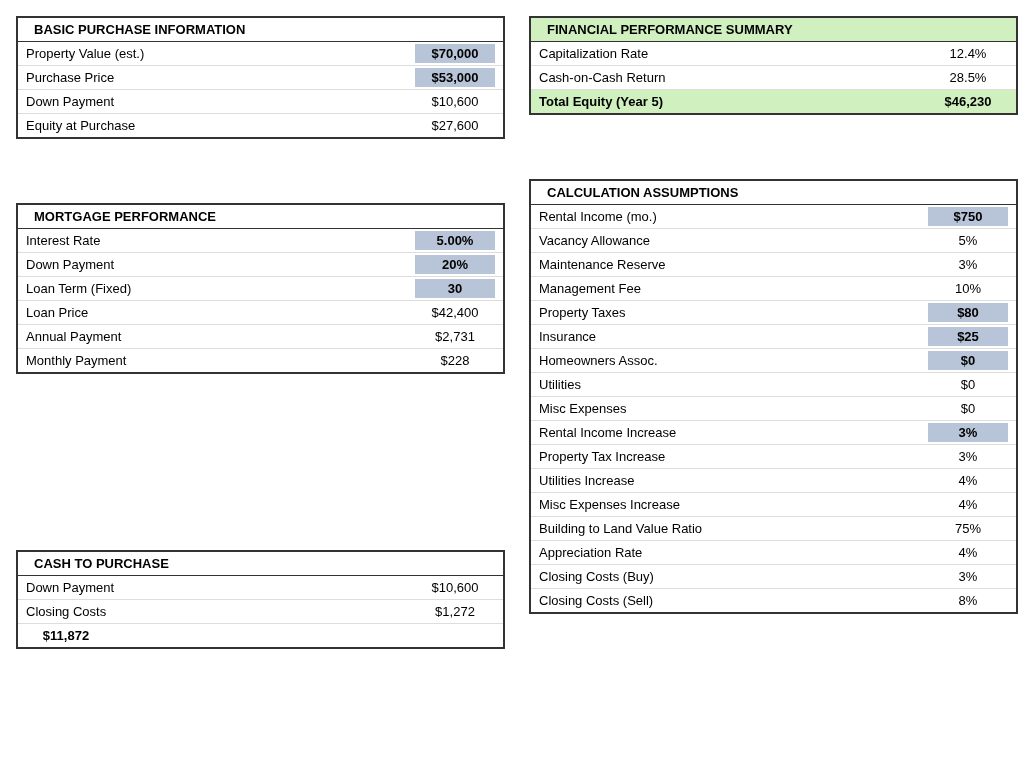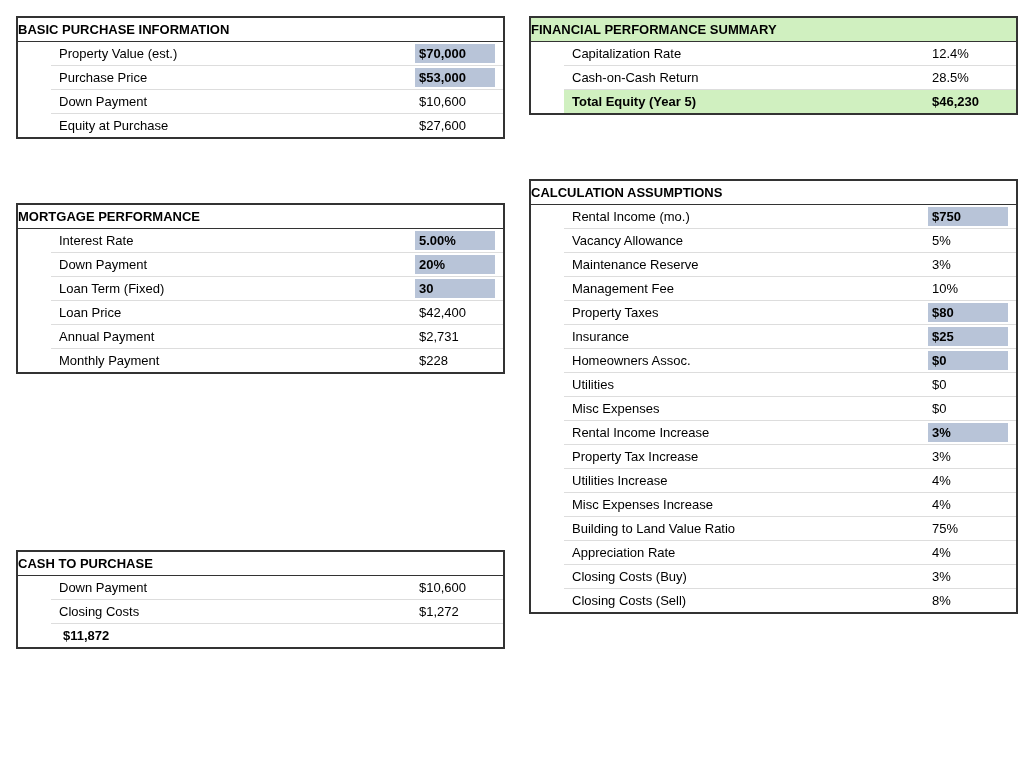--- a/index.html
+++ b/index.html
@@ -14,41 +14,40 @@
     .main-grid {
       display: grid;
       grid-template-columns: 1fr 1fr;
       gap: 16px 24px;
     }
     .panel {
       border: 2px solid #333;
     }
     .panel-header {
       background: #fff;
-      padding: 4px 0;
+      padding: 4px 16px;
       font-weight: bold;
       font-size: 13px;
       border-bottom: 1px solid #333;
     }
     .panel-row {
       display: flex;
       justify-content: space-between;
       align-items: center;
       padding: 2px 8px;
       border-bottom: 1px solid #ddd;
-      margin-left: 33px;
     }
     .panel-row:last-child {
       border-bottom: none;
     }
     .panel-row.bold-row {
       font-weight: bold;
     }
     .value-cell {
-      text-align: left;
+      text-align: center;
       min-width: 80px;
       padding: 2px 4px;
     }
     .value-cell.highlighted {
       background-color: #b8c4d8;
       font-weight: bold;
     }
     
     .panel.green-panel .panel-header {
       background: #d0f0c0;

